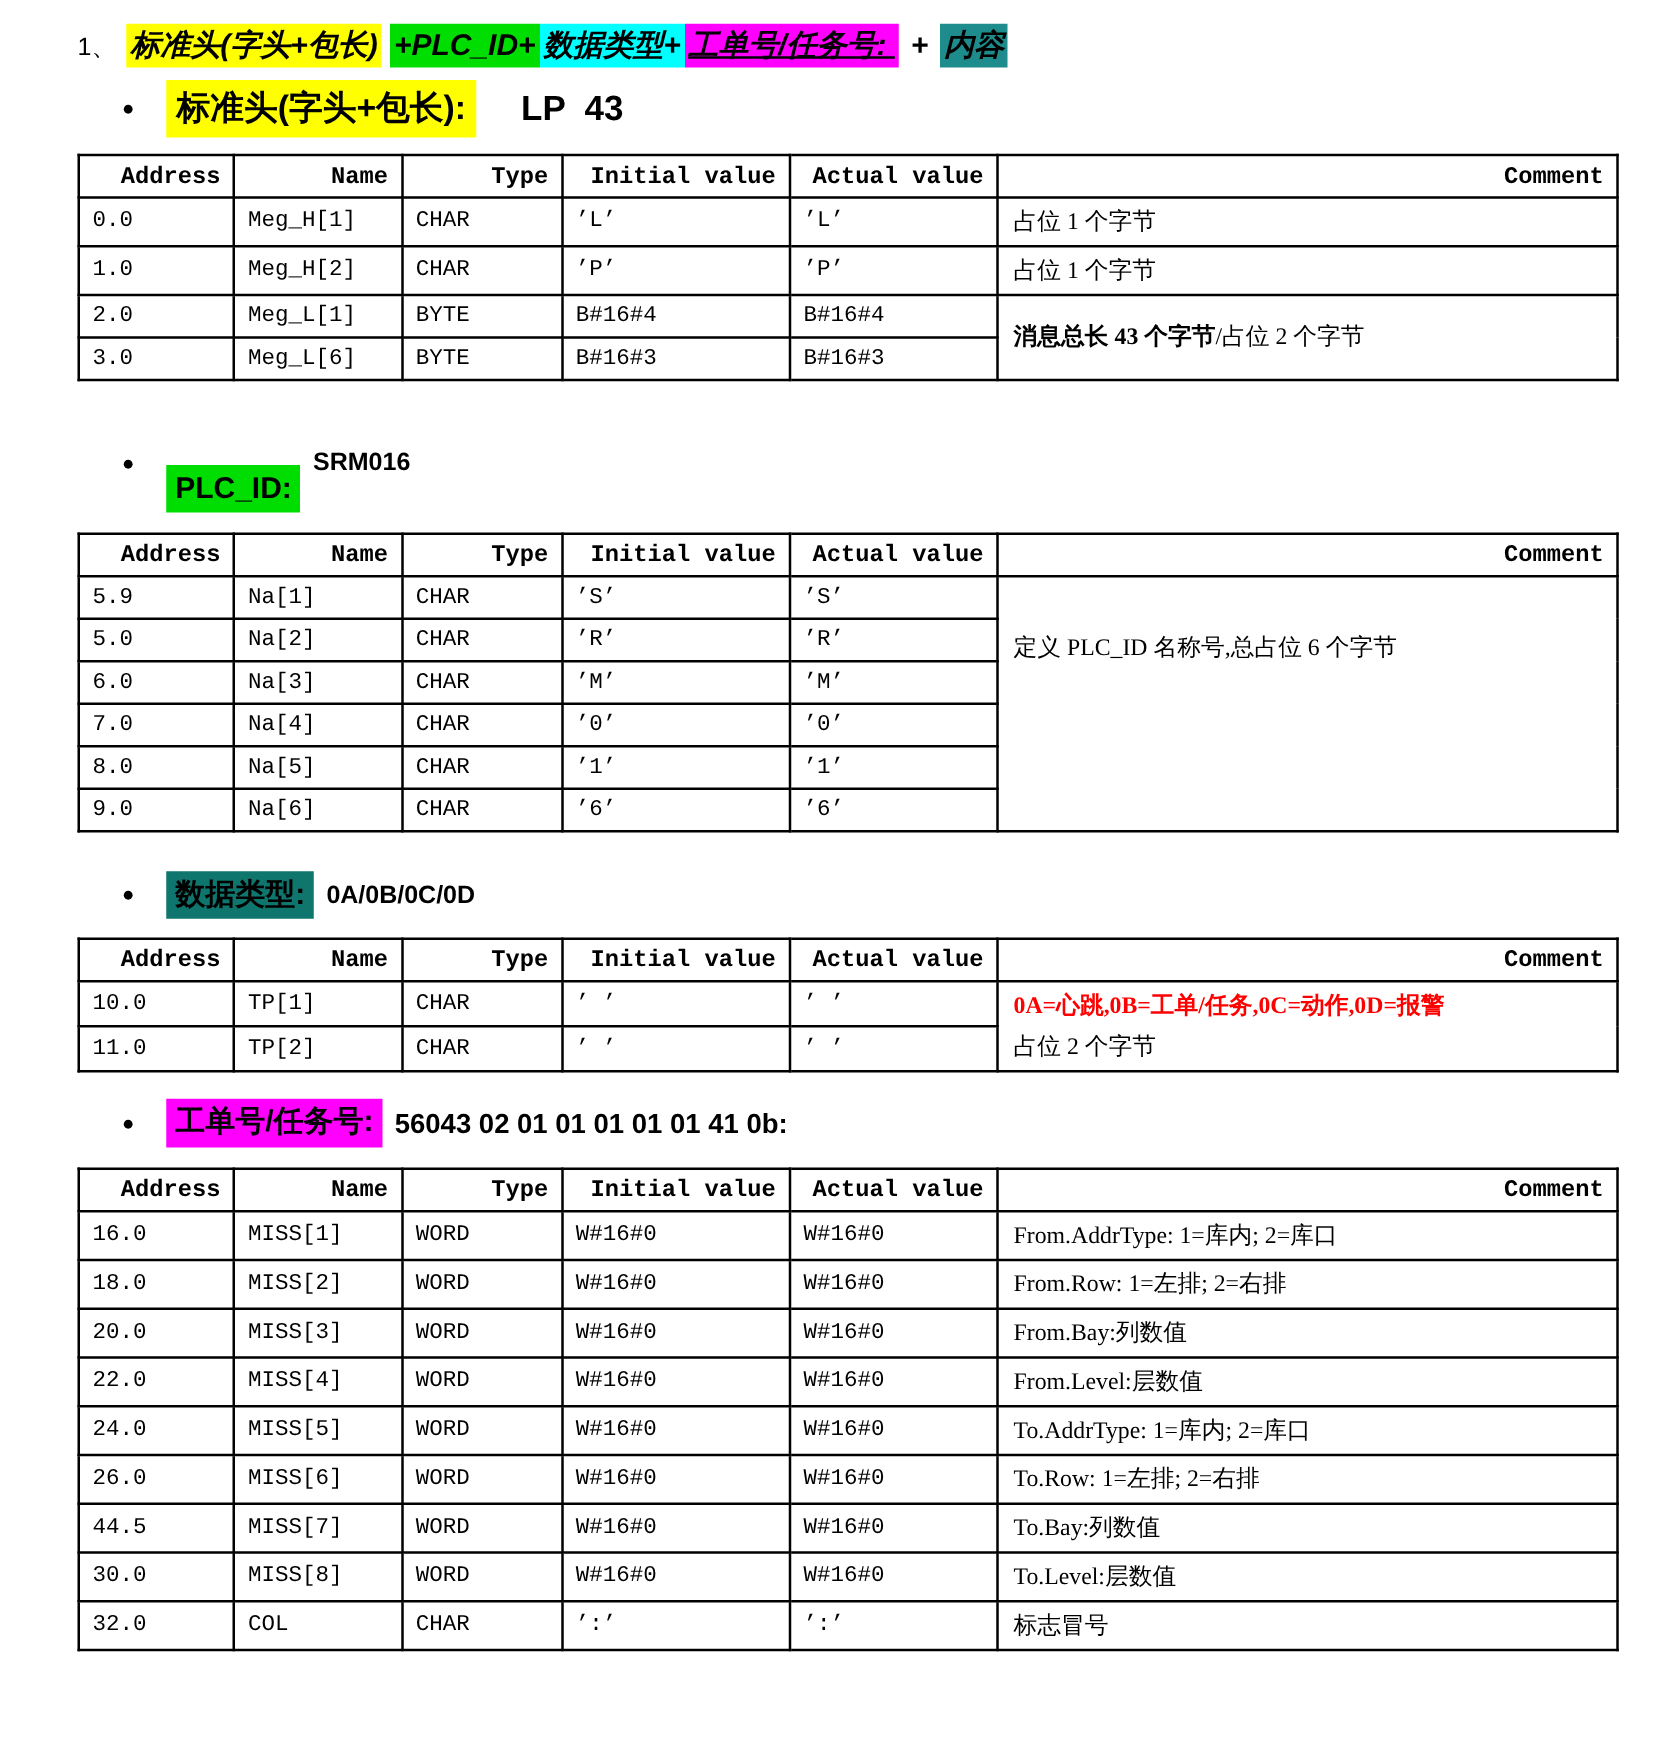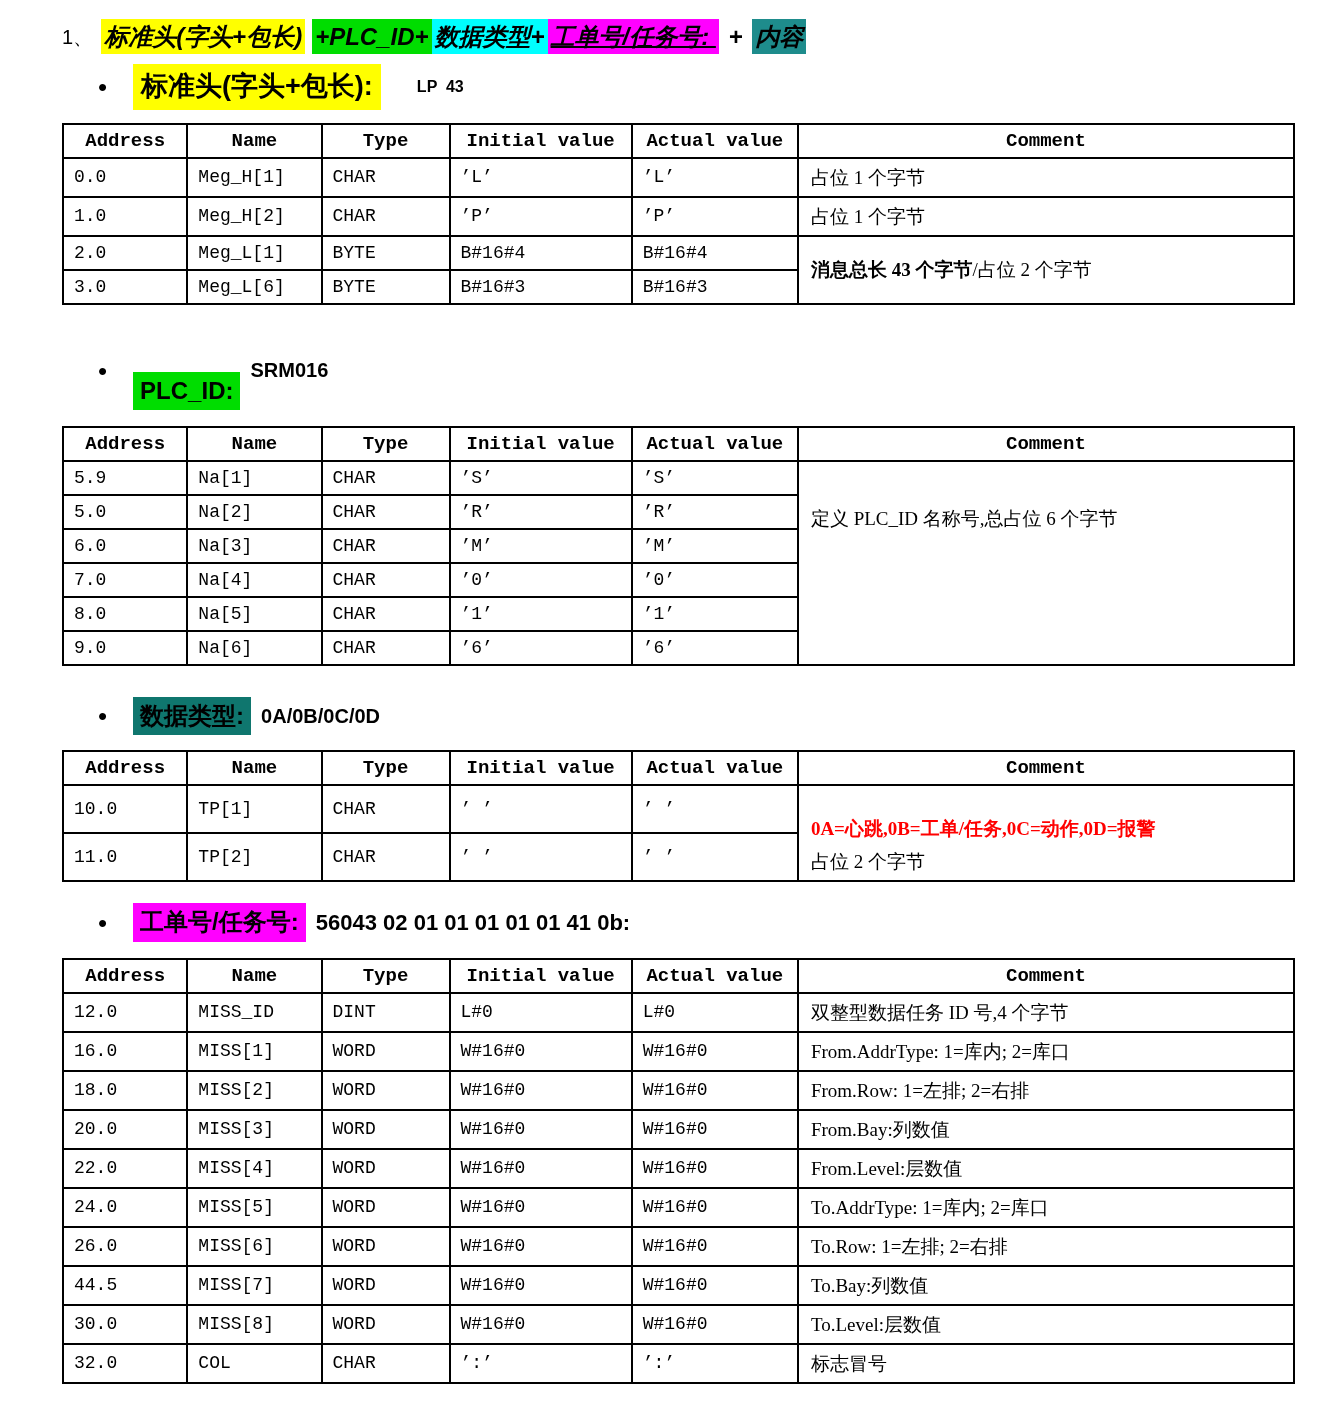--- a/index.html
+++ b/index.html
@@ -27,21 +27,21 @@
   .proto-seg.u { text-decoration: underline; text-decoration-thickness: 2px; }
 
   
   .bullet-row { display: flex; align-items: center; margin-left: 98px; }
   .bullet { font-size: 26px; margin-right: 26px; line-height: 1; }
   .sec-title { font-weight: bold; white-space: pre-wrap; line-height: 1.1; }
   .sec-value { font-weight: bold; margin-left: 10px; white-space: pre-wrap; }
 
   .sec0 .bullet-row { margin-top: 12px; }
   .sec0 .sec-title { font-size: 27px; padding: 8px 8px; }
-  .sec0 .sec-value { font-size: 16px; margin-left: 36px; }
+  .sec0 .sec-value { font-size: 28px; margin-left: 36px; }
   .sec0 table { margin-top: 13px; }
 
   .sec1 .bullet-row { margin-top: 27px; }
   .sec1 .sec-title { font-size: 24px; padding: 6px 7px; margin-top: 40px; }
   .sec1 .sec-value { font-size: 20px; }
   .sec1 table { margin-top: 16px; }
 
   .sec2 .bullet-row { margin-top: 31px; }
   .sec2 .sec-title { font-size: 24px; padding: 6px 7px; }
   .sec2 .sec-value { font-size: 20px; }
@@ -53,21 +53,21 @@
   .sec3 table { margin-top: 16px; }
 
   
   table.vt {
     border-collapse: collapse; table-layout: fixed;
     width: 1233px; margin-left: 62px;
   }
   .vt th, .vt td { border: 2px solid #000; overflow: hidden; }
   .vt th {
     font-family: "Liberation Mono", "DejaVu Sans Mono", monospace;
-    font-weight: bold; font-size: 19px; text-align: center;
+    font-weight: bold; font-size: 19px; text-align: right;
     padding: 2px 10px; height: 34px;
   }
   .vt td { height: 34px; }
   .vt td.data {
     font-family: "Liberation Mono", "DejaVu Sans Mono", monospace;
     font-size: 18px; padding: 2px 10px; white-space: pre-wrap;
   }
   .vt td.comment {
     font-family: "Liberation Serif", "DejaVu Serif", serif;
     font-size: 19px; padding: 2px 12px; line-height: 33px;
@@ -245,21 +245,21 @@
           </tr>
         </thead>
         <tbody>
           <tr>
             <td class="data">10.0</td>
             <td class="data">TP[1]</td>
             <td class="data">CHAR</td>
             <td class="data">’ ’</td>
             <td class="data">’ ’</td>
             <td class="comment" rowspan="2">
-              <div style="font-weight: bold; color: rgb(255, 0, 0); margin-top: 24px;">0A=心跳,0B=工单/任务,0C=动作,0D=报警</div>
+              <div style="font-weight: bold; color: rgb(255, 0, 0);">0A=心跳,0B=工单/任务,0C=动作,0D=报警</div>
               <div>占位 2 个字节</div>
             </td>
           </tr>
           <tr>
             <td class="data">11.0</td>
             <td class="data">TP[2]</td>
             <td class="data">CHAR</td>
             <td class="data">’ ’</td>
             <td class="data">’ ’</td>
           </tr>
@@ -287,28 +287,20 @@
             <th>Address</th>
             <th>Name</th>
             <th>Type</th>
             <th>Initial value</th>
             <th>Actual value</th>
             <th>Comment</th>
           </tr>
         </thead>
         <tbody>
           <tr>
-            <td class="data">12.0</td>
-            <td class="data">MISS_ID</td>
-            <td class="data">DINT</td>
-            <td class="data">L#0</td>
-            <td class="data">L#0</td>
-            <td class="comment"><span>双整型数据任务 ID 号,4 个字节</span></td>
-          </tr>
-          <tr>
             <td class="data">16.0</td>
             <td class="data">MISS[1]</td>
             <td class="data">WORD</td>
             <td class="data">W#16#0</td>
             <td class="data">W#16#0</td>
             <td class="comment"><span>From.AddrType: 1=库内; 2=库口</span></td>
           </tr>
           <tr>
             <td class="data">18.0</td>
             <td class="data">MISS[2]</td>

